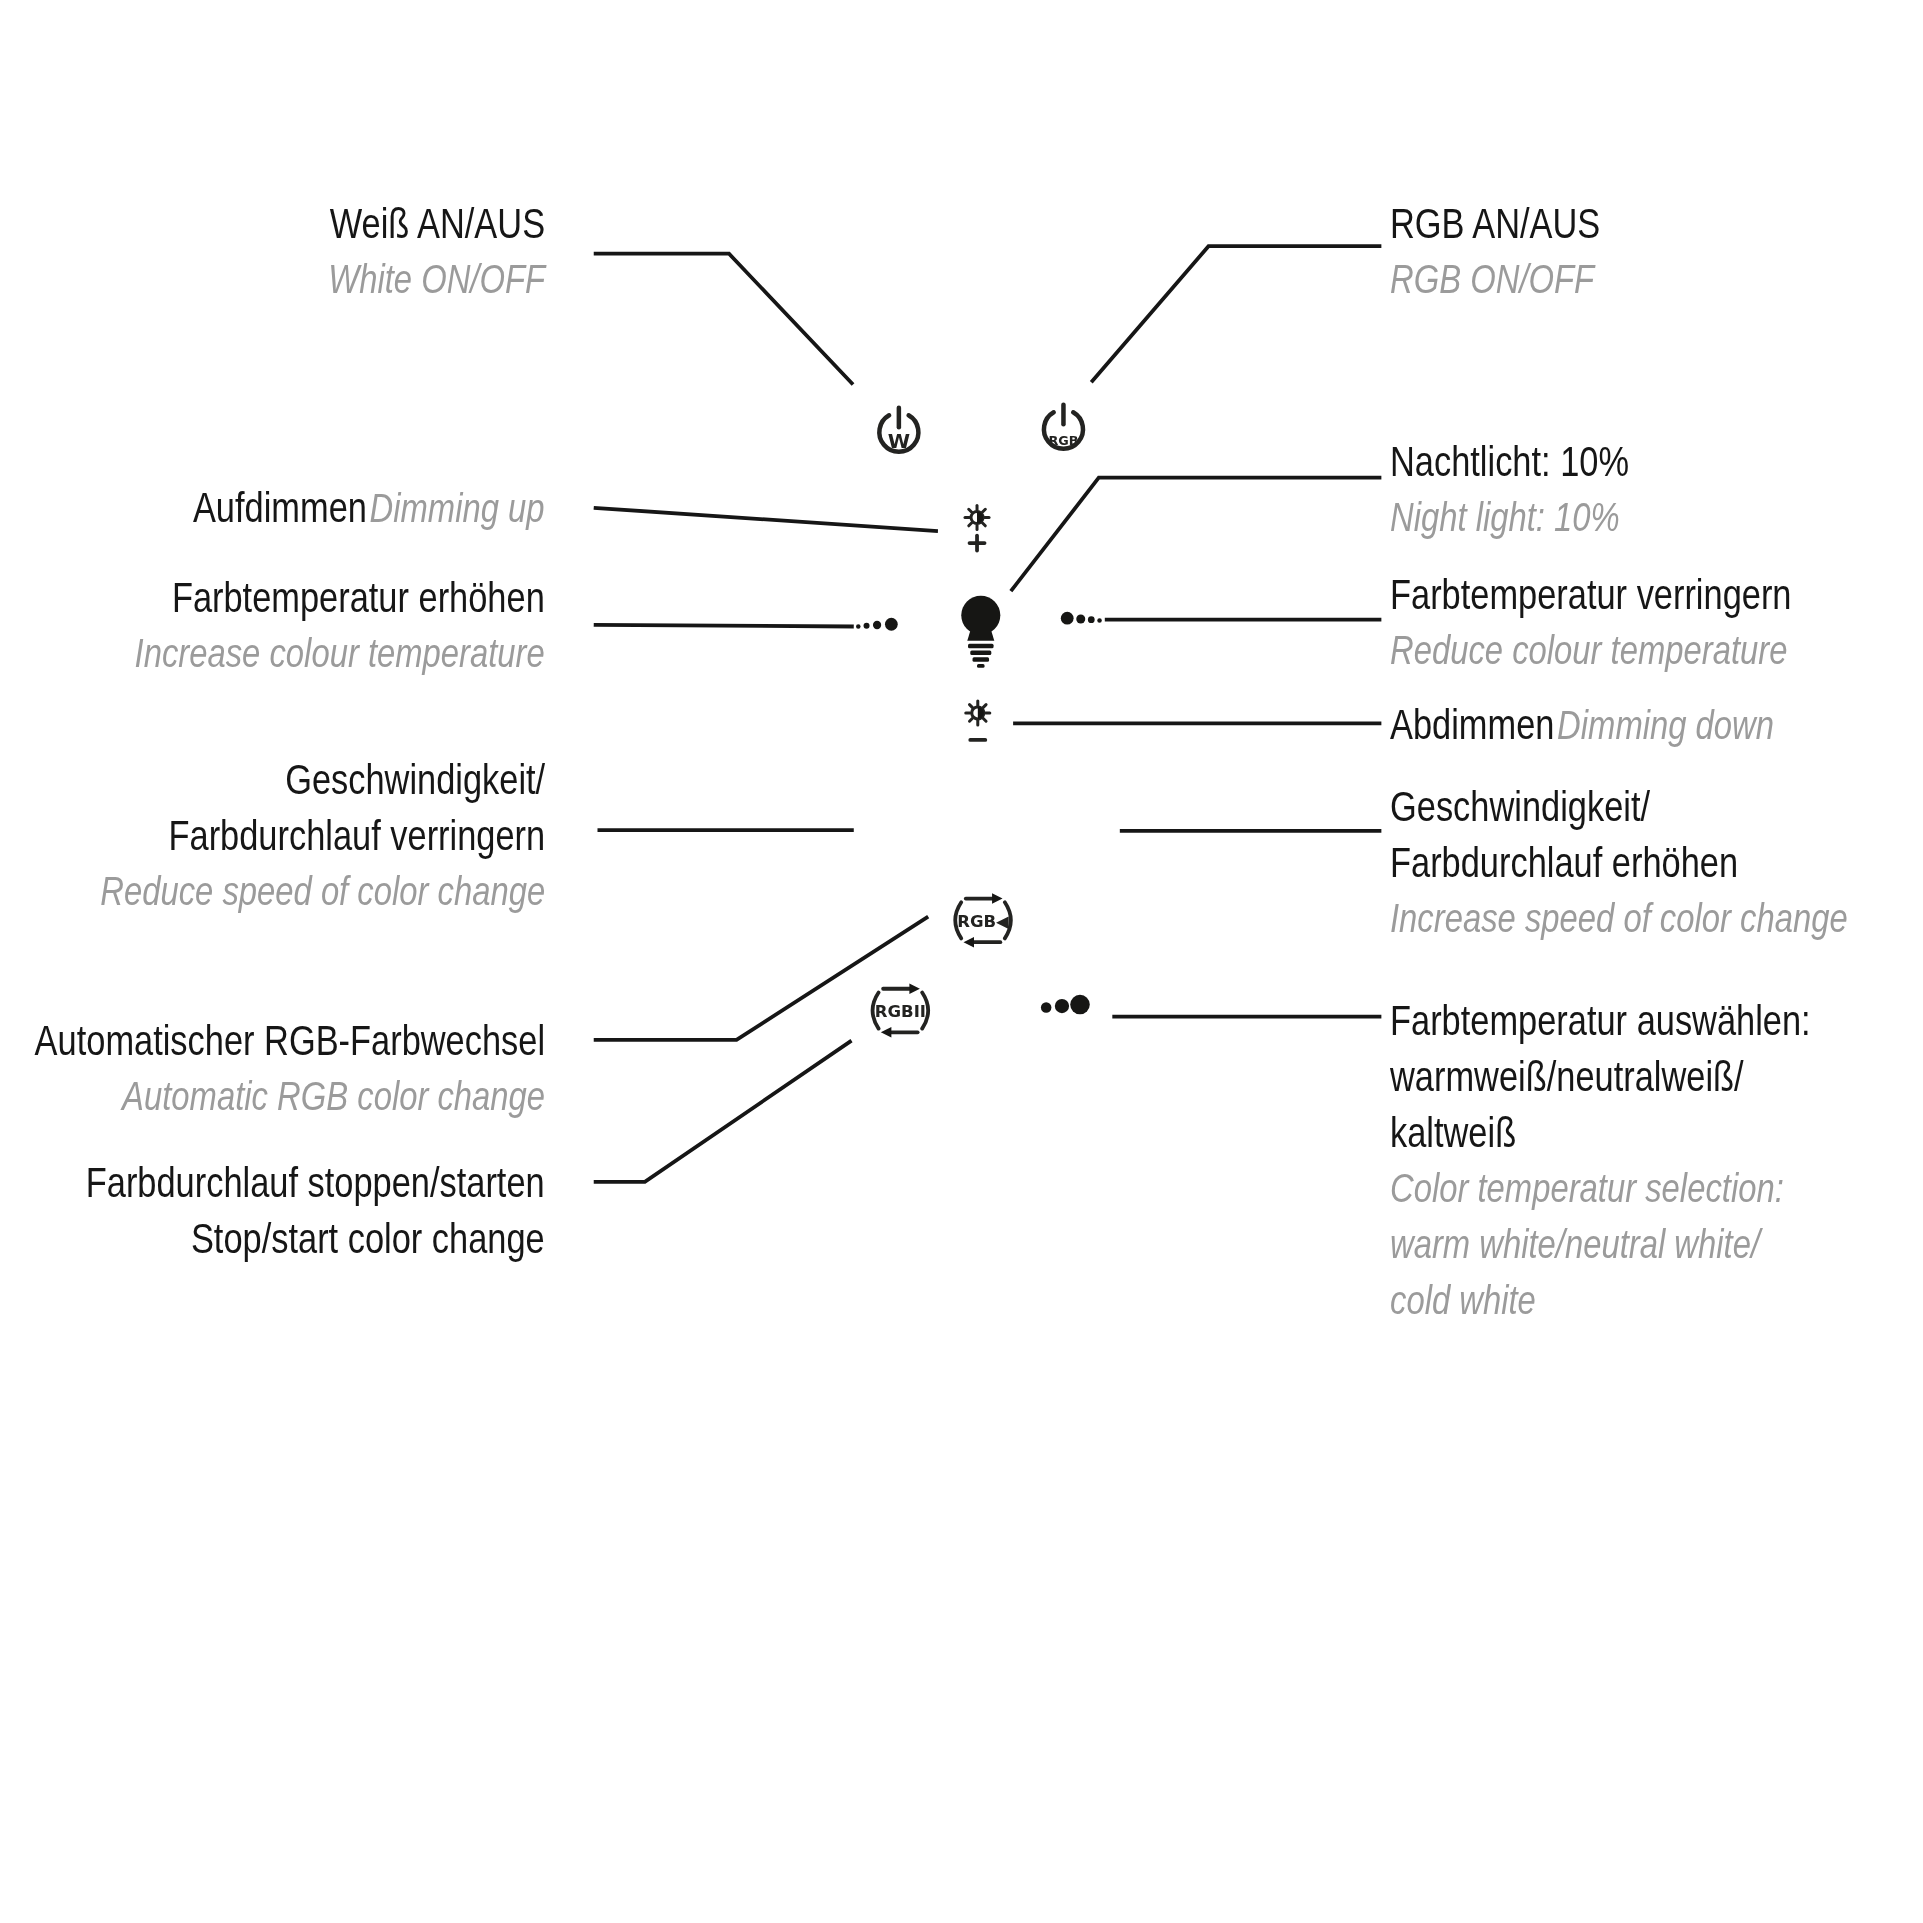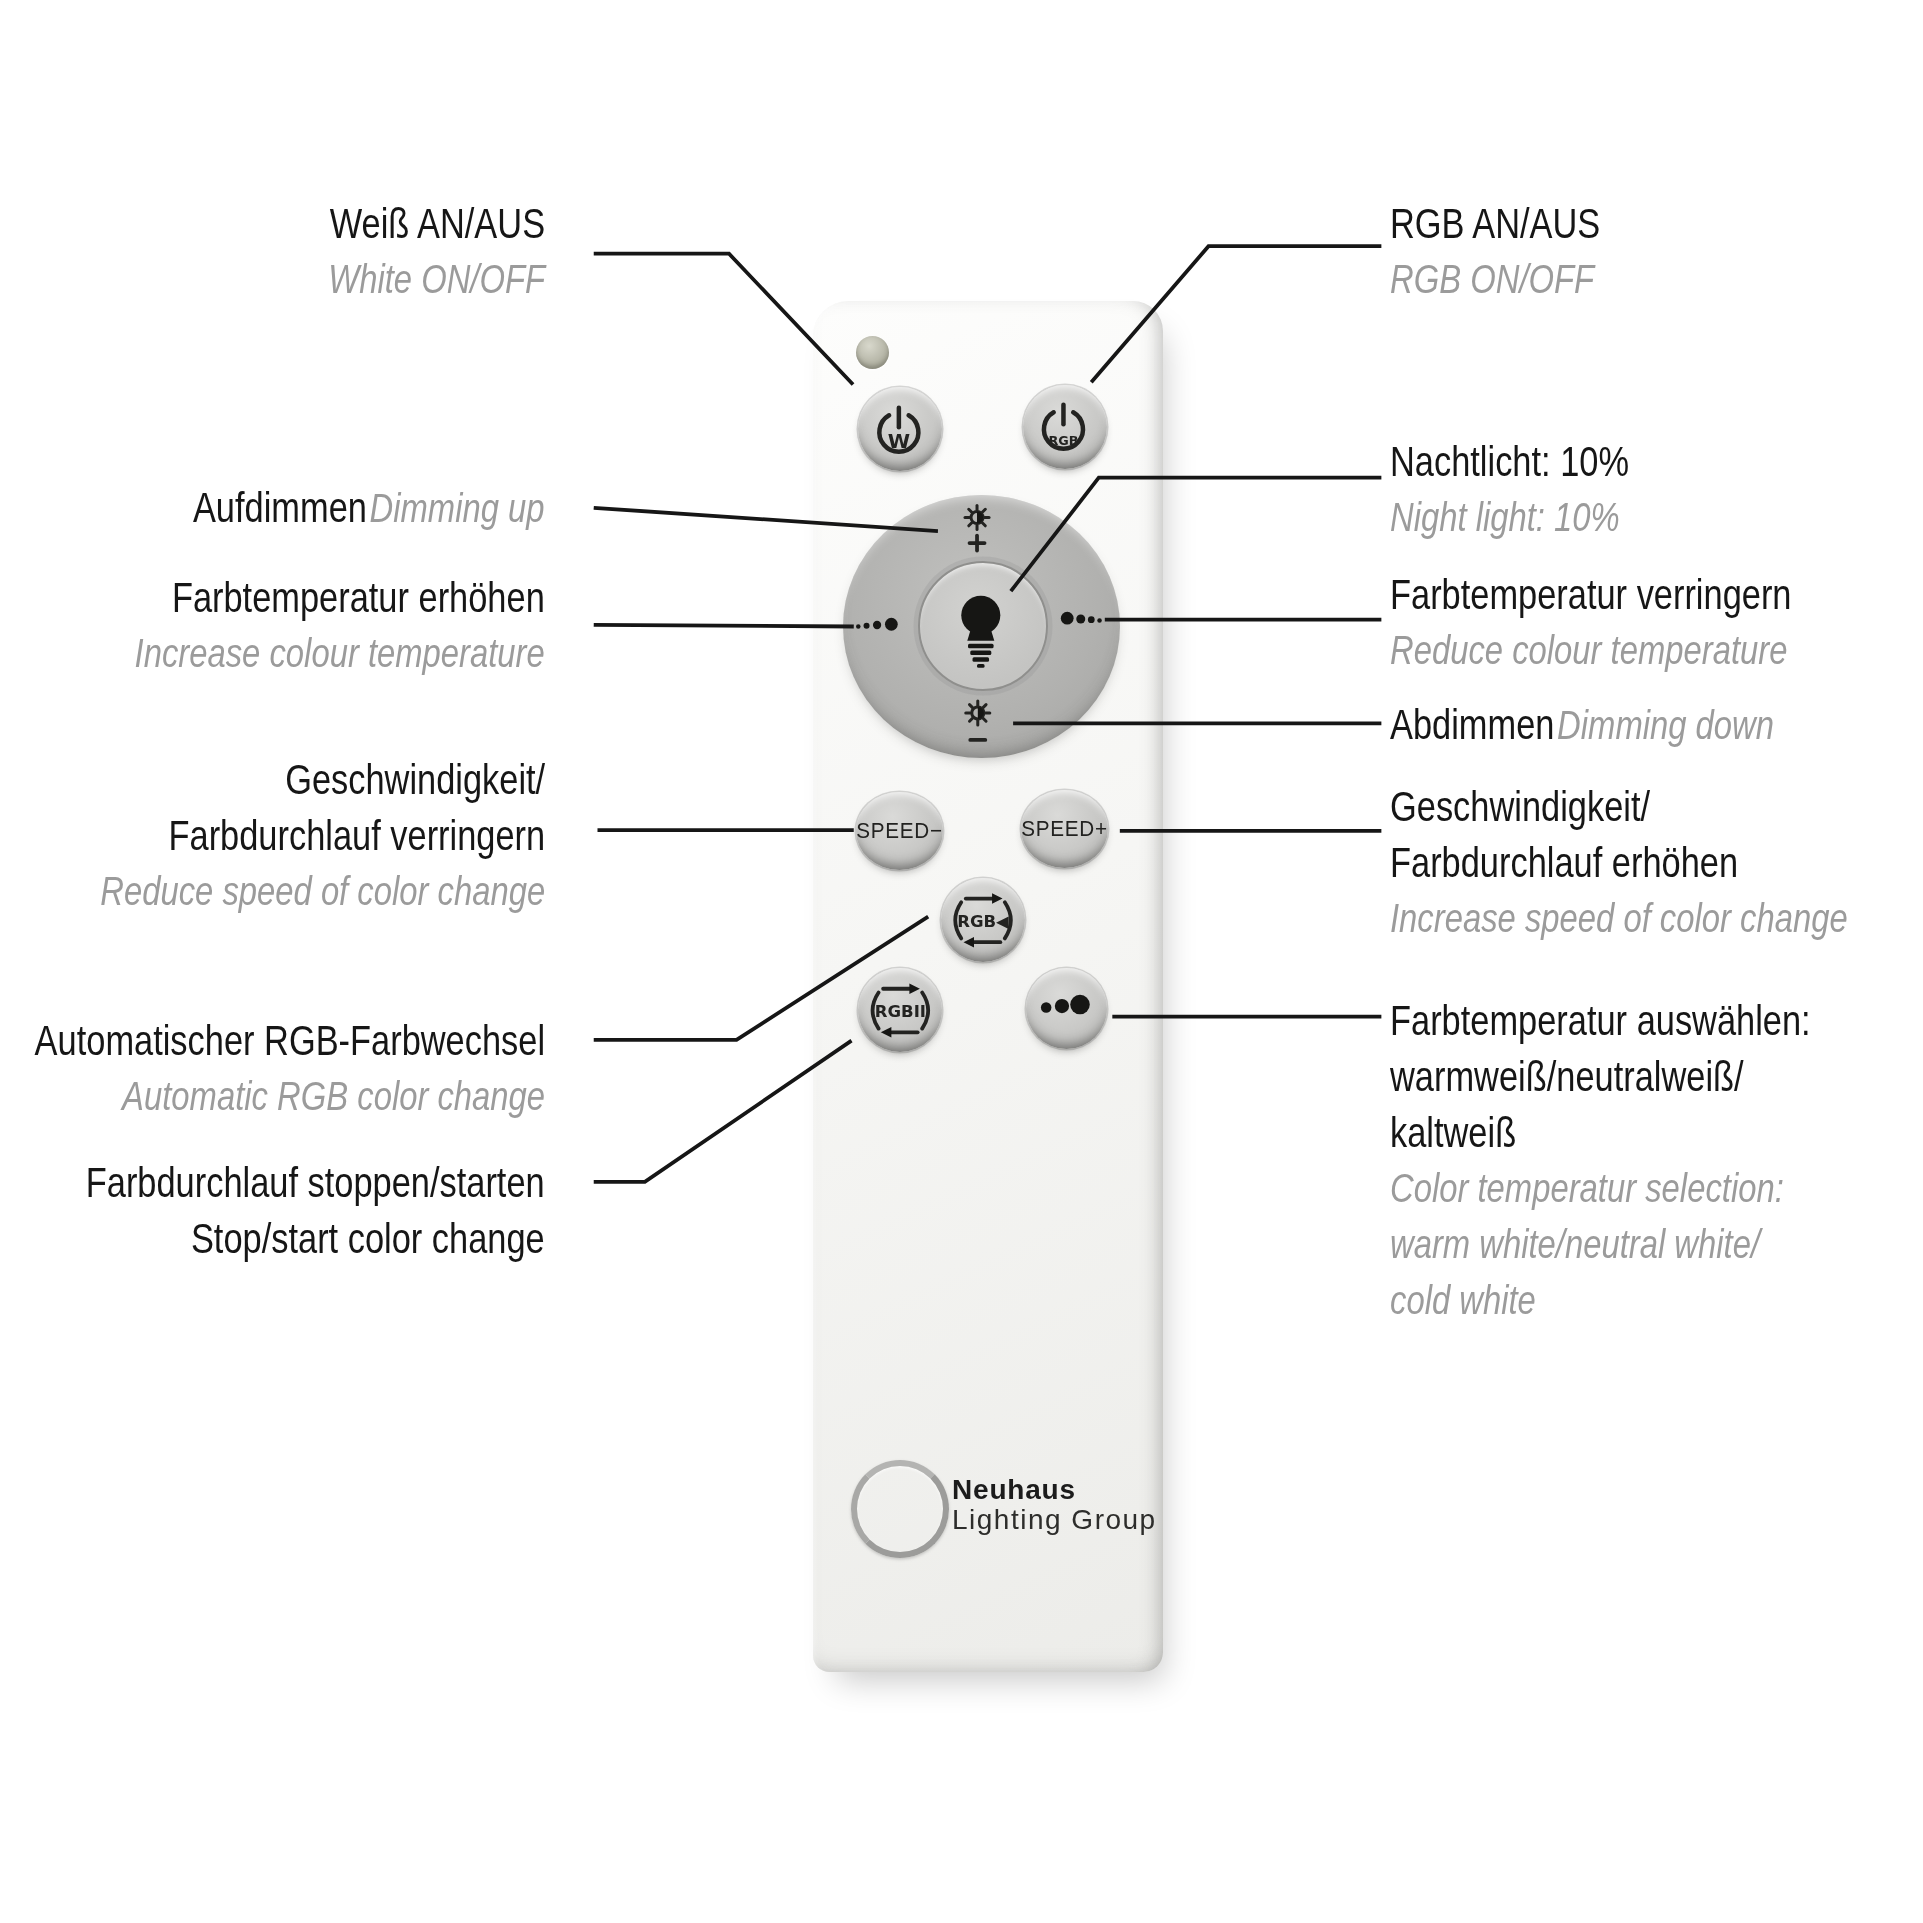--- a/index.html
+++ b/index.html
@@ -127,44 +127,20 @@
   </div>
   <div class="ann r" style="top:966px">
     <span class="de">Farbtemperatur auswählen:</span>
     <span class="de">warmweiß/neutralweiß/</span>
     <span class="de">kaltweiß</span>
     <span class="en">Color temperatur selection:</span>
     <span class="en">warm white/neutral white/</span>
     <span class="en">cold white</span>
   </div>
 
-  <div class="remote">
-    <div class="led"></div>
-
-    <div class="btn" style="left:45px;top:86px;width:84px;height:84px"></div>
-    <div class="btn" style="left:210px;top:84px;width:84px;height:84px"></div>
-
-    <div class="pad"></div>
-    <div class="padinner"></div>
-
-    <div class="btn" style="left:43px;top:491px;width:87px;height:78px">
-      <div class="cap">SPEED−</div>
-    </div>
-    <div class="btn" style="left:208px;top:489px;width:87px;height:78px">
-      <div class="cap">SPEED+</div>
-    </div>
-
-    <div class="btn" style="left:128px;top:577px;width:84px;height:84px"></div>
-    <div class="btn" style="left:45px;top:667px;width:84px;height:84px"></div>
-    <div class="btn" style="left:213px;top:667px;width:81px;height:81px"></div>
-
-    <div class="logo-ring"></div>
-    <div class="logo-name">Neuhaus</div>
-    <div class="logo-group">Lighting Group</div>
-  </div>
 
   <svg class="overlay" width="1924" height="1924" viewBox="0 0 2560 2560">
 
     <polyline class="callout" points="790,303 970,303 1135,477"></polyline>
     <polyline class="callout" points="1838,293 1608,293 1452,474"></polyline>
     <polyline class="callout" points="790,641 1248,672"></polyline>
     <polyline class="callout" points="790,797 1136,799"></polyline>
     <polyline class="callout" points="1838,601 1462,601 1345,752"></polyline>
     <polyline class="callout" points="1470,790 1838,790"></polyline>
     <polyline class="callout" points="1348,928 1838,928"></polyline>

